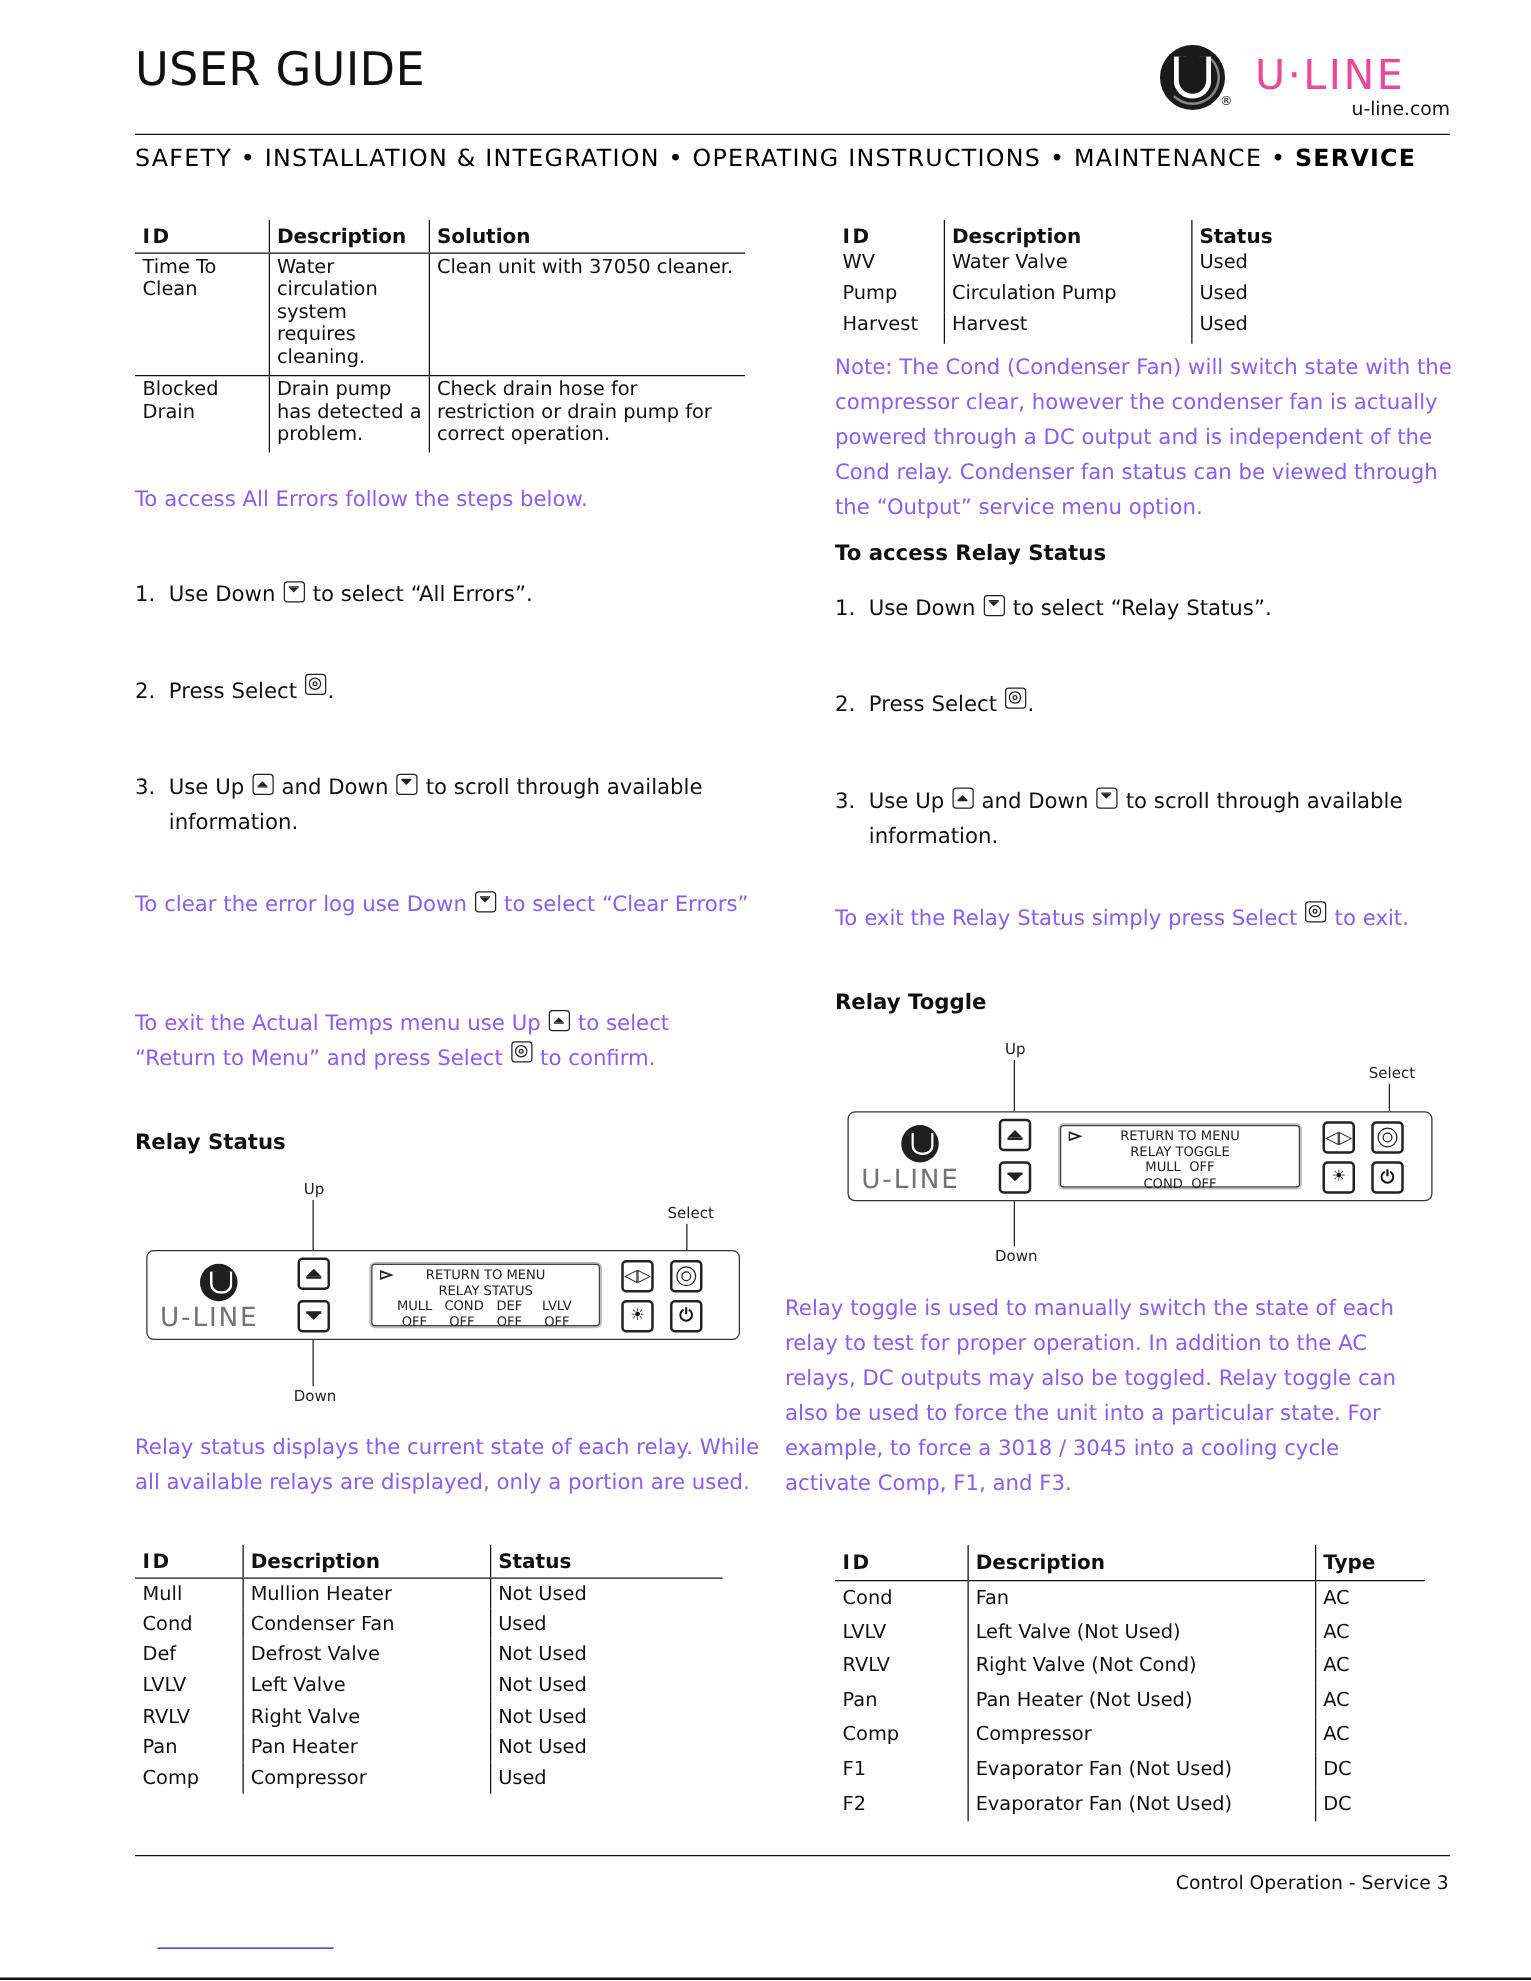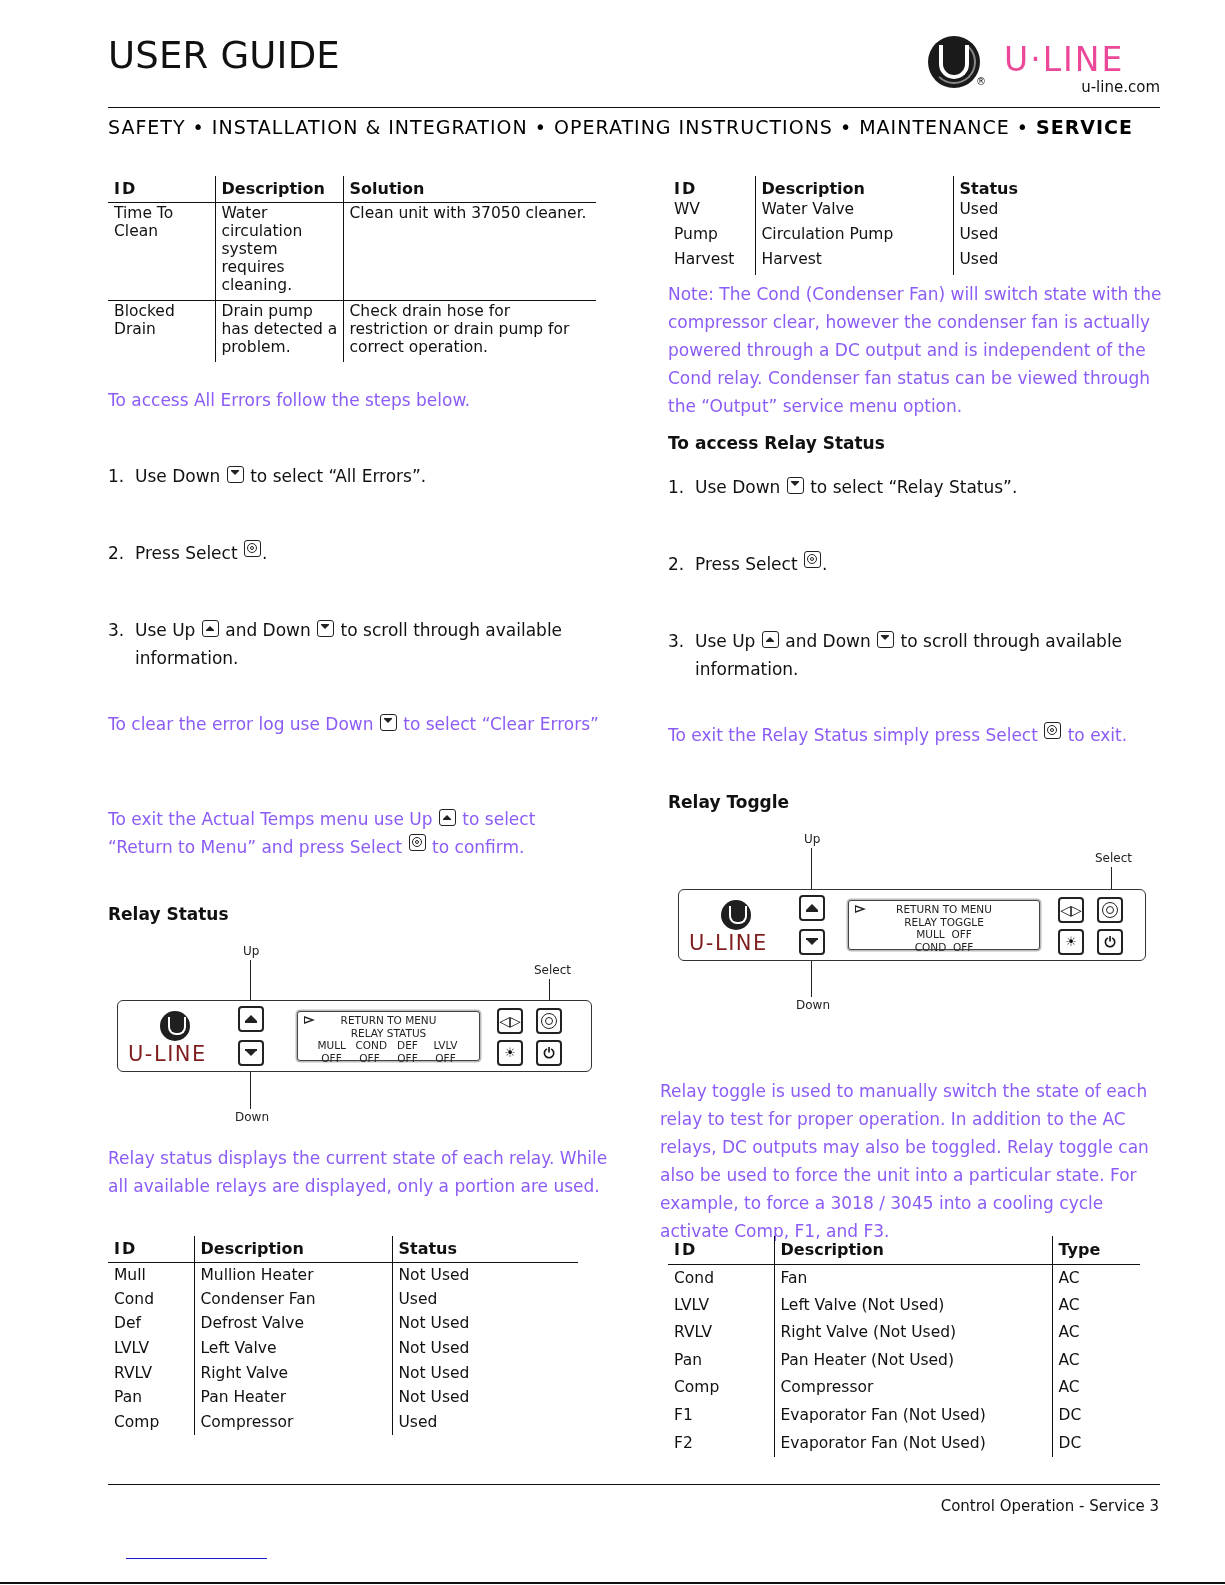--- a/index.html
+++ b/index.html
@@ -58,21 +58,21 @@
   .key.up::after { content: ""; position: absolute; left: 3px; top: 5px; width: 0; height: 0; border-left: 4px solid transparent; border-right: 4px solid transparent; border-bottom: 4px solid #222; }
   .key.up::before { content: ""; position: absolute; left: 3px; top: 9px; width: 8px; height: 1px; background: #222; }
   .key.sel { vertical-align: 2px; }
   .key.sel::after { content: ""; position: absolute; left: 2px; top: 2px; width: 10px; height: 10px; border: 1.4px solid #222; border-radius: 50%; box-sizing: border-box; }
   .key.sel::before { content: ""; position: absolute; left: 5px; top: 5px; width: 4px; height: 4px; border: 1.2px solid #222; border-radius: 50%; box-sizing: border-box; }
 
   
   .panel { position: absolute; border: 1.5px solid #333; border-radius: 6px; background: #fff; }
   .panel .plogo { position: absolute; width: 30px; height: 30px; border-radius: 50%; background: #1f1f1f; }
   .panel .plogo::after { content: ""; position: absolute; left: 8px; top: 6px; width: 14px; height: 16px; border: 2.5px solid #fff; border-top: none; border-radius: 0 0 8px 8px; }
-  .panel .pbrand { position: absolute; font-size: 21px; letter-spacing: 1.5px; color: #7f1d1d; }
+  .panel .pbrand { position: absolute; font-size: 21px; letter-spacing: 1.5px; color: #737373; }
   .pbtn { position: absolute; width: 26px; height: 26px; border: 2px solid #222; border-radius: 4px; background: #fff; }
   .pbtn.up::after { content: ""; position: absolute; left: 5px; top: 7px; border-left: 6px solid transparent; border-right: 6px solid transparent; border-bottom: 6px solid #222; }
   .pbtn.up::before { content: ""; position: absolute; left: 5px; top: 13px; width: 12px; height: 1.5px; background: #222; }
   .pbtn.dn::after { content: ""; position: absolute; left: 5px; top: 8px; border-left: 6px solid transparent; border-right: 6px solid transparent; border-top: 6px solid #222; }
   .pbtn.dn::before { content: ""; position: absolute; left: 5px; top: 7px; width: 12px; height: 1.5px; background: #222; }
   .pbtn.lr { font-size: 14px; text-align: center; line-height: 22px; }
   .pbtn.sl::after { content: ""; position: absolute; left: 3px; top: 3px; width: 16px; height: 16px; border: 1.8px solid #222; border-radius: 50%; box-sizing: border-box; }
   .pbtn.sl::before { content: ""; position: absolute; left: 7px; top: 7px; width: 8px; height: 8px; border: 1.5px solid #222; border-radius: 50%; box-sizing: border-box; }
   .pbtn.lt { font-size: 13px; text-align: center; line-height: 22px; }
   .pbtn.pw { font-size: 14px; text-align: center; line-height: 22px; font-weight: 700; }
@@ -340,21 +340,21 @@
     </div>
     <div class="pbtn lr" style="left:379px; top:7px;">◁▷</div>
     <div class="pbtn sl" style="left:418px; top:7px;"></div>
     <div class="pbtn lt" style="left:379px; top:39px;">☀</div>
     <div class="pbtn pw" style="left:418px; top:39px;">⏻</div>
   </div>
   <div class="vline" style="left:143px; top:133px; height:36px;"></div>
   <span class="callout" style="left:128px; top:170px;">Down</span>
 </div>
 
-<div class="abs p" style="left:660px; top:1033px;margin-top:44px;">
+<div class="abs p" style="left:628px; top:1033px;">
   <div>Relay toggle is used to manually switch the state of each</div>
   <div>relay to test for proper operation. In addition to the AC</div>
   <div>relays, DC outputs may also be toggled. Relay toggle can</div>
   <div>also be used to force the unit into a particular state. For</div>
   <div>example, to force a 3018 / 3045 into a cooling cycle</div>
   <div>activate Comp, F1, and F3.</div>
 </div>
 
 <table class="abs t-toggle">
   <colgroup>
@@ -373,21 +373,21 @@
         <td class="vl">Fan</td>
         <td class="vl">AC</td>
       </tr>
   <tr>
         <td>LVLV</td>
         <td class="vl">Left Valve (Not Used)</td>
         <td class="vl">AC</td>
       </tr>
   <tr>
         <td>RVLV</td>
-        <td class="vl">Right Valve (Not Used)</td>
+        <td class="vl">Right Valve (Not Cond)</td>
         <td class="vl">AC</td>
       </tr>
   <tr>
         <td>Pan</td>
         <td class="vl">Pan Heater (Not Used)</td>
         <td class="vl">AC</td>
       </tr>
   <tr>
         <td>Comp</td>
         <td class="vl">Compressor</td>

